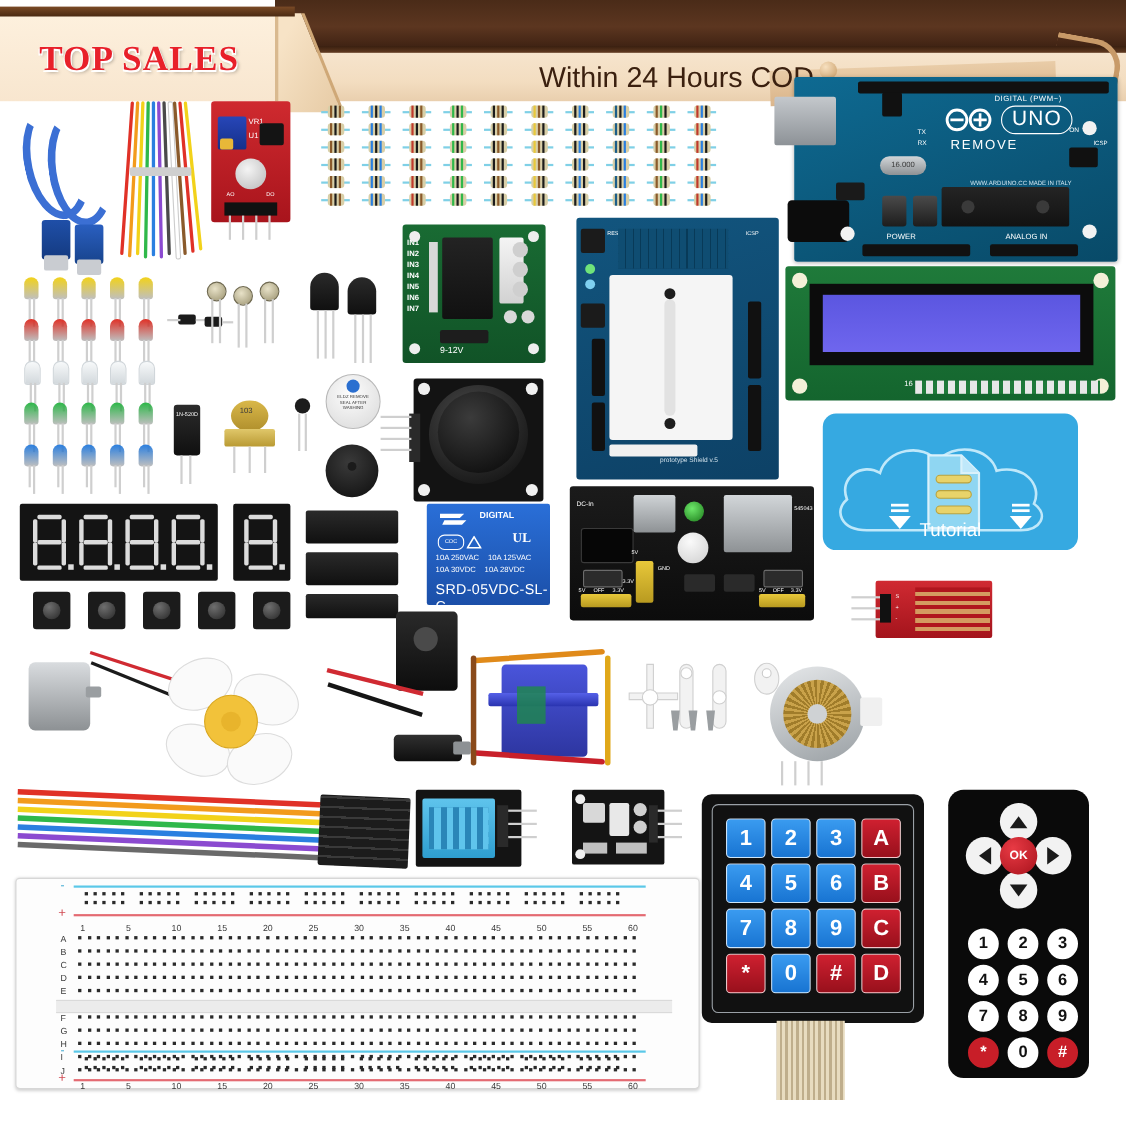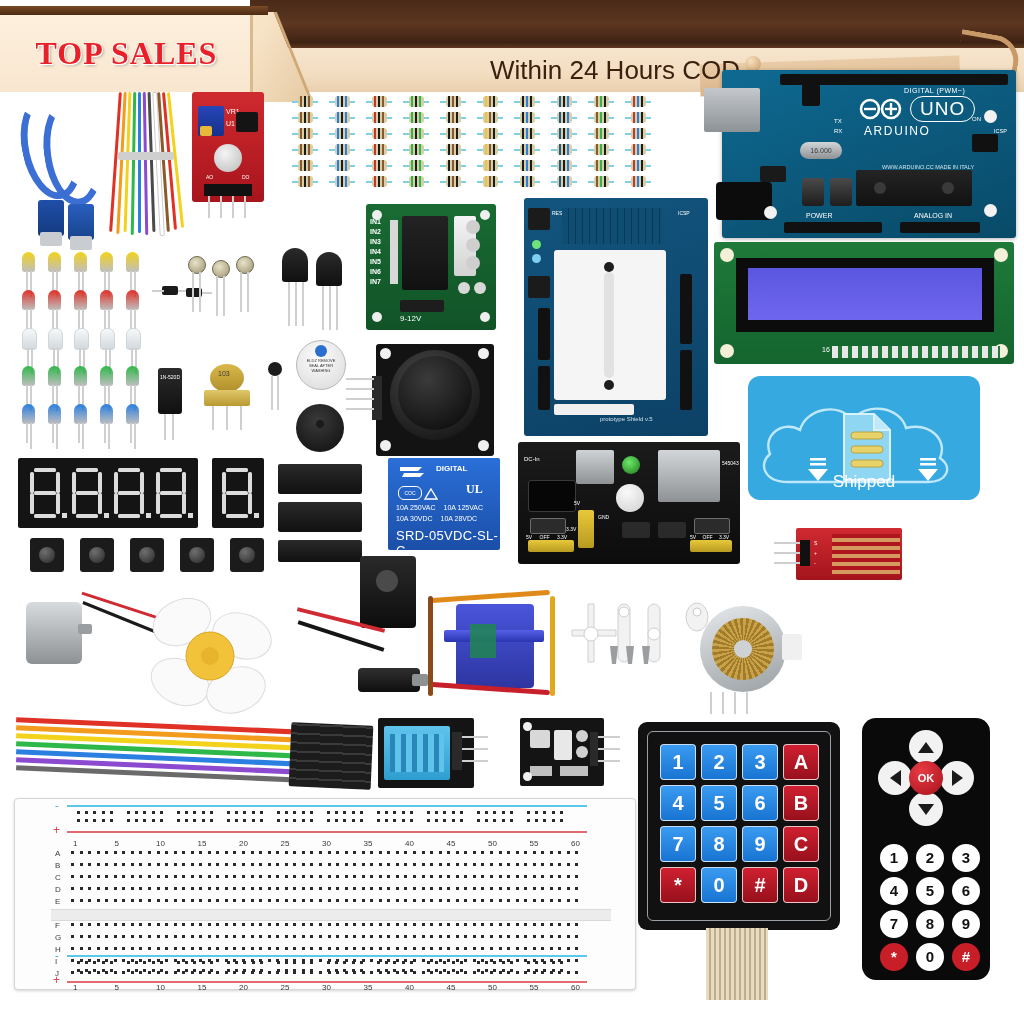--- a/index.html
+++ b/index.html
@@ -666,21 +666,21 @@
     <div class="abs" style="left:136px;top:28px;width:46px;height:22px;">
       <svg width="46" height="22" viewBox="0 0 46 22">
         <circle cx="12" cy="11" r="9" fill="none" stroke="#ffffff" stroke-width="2.6"></circle>
         <circle cx="33" cy="11" r="9" fill="none" stroke="#ffffff" stroke-width="2.6"></circle>
         <line x1="6" y1="11" x2="18" y2="11" stroke="#fff" stroke-width="2.4"></line>
         <line x1="27" y1="11" x2="39" y2="11" stroke="#fff" stroke-width="2.4"></line>
         <line x1="33" y1="5" x2="33" y2="17" stroke="#fff" stroke-width="2.4"></line>
       </svg>
     </div>
     <div class="abs" style="left:188px;top:26px;color:#fff;font-size:19px;letter-spacing:1px;border:1.4px solid #fff;border-radius:13px;padding:1px 9px;">UNO</div>
-    <div class="abs" style="left:142px;top:54px;color:#fff;font-size:12px;letter-spacing:1.6px;">ARDUINO</div>
+    <div class="abs" style="left:142px;top:54px;color:#fff;font-size:12px;letter-spacing:1.6px;">REMOVE</div>
     <div class="abs" style="left:182px;top:17px;color:#fff;font-size:7px;letter-spacing:.5px;">DIGITAL (PWM~)</div>
     <div class="abs" style="left:84px;top:142px;color:#fff;font-size:7px;">POWER</div>
     <div class="abs" style="left:192px;top:142px;color:#fff;font-size:7px;">ANALOG IN</div>
     <div class="abs" style="left:160px;top:94px;color:#cfe4ee;font-size:5.5px;">WWW.ARDUINO.CC MADE IN ITALY</div>
     <div class="abs" style="left:272px;top:58px;color:#fff;font-size:5.5px;">ICSP</div>
     <div class="abs" style="left:250px;top:46px;color:#fff;font-size:6px;">ON</div>
     <div class="abs" style="left:112px;top:48px;color:#fff;font-size:6px;">TX</div>
     <div class="abs" style="left:112px;top:58px;color:#fff;font-size:6px;">RX</div>
 
     <div class="abs" style="left:78px;top:72px;width:42px;height:17px;border-radius:9px;background:linear-gradient(180deg,#d2d6d9,#8e9295);">
@@ -839,21 +839,21 @@
         <rect x="62" y="82" width="16" height="2.5"></rect>
           <rect x="62" y="87" width="16" height="2.5"></rect>
         <path d="M60 93 h20 l-10 12 z"></path>
       </g>
       <g fill="#ffffff">
         <rect x="172" y="82" width="16" height="2.5"></rect>
           <rect x="172" y="87" width="16" height="2.5"></rect>
         <path d="M170 93 h20 l-10 12 z"></path>
       </g>
     </svg>
-    <div class="tut-title" style="left:0;top:96px;">Shipped</div>
+    <div class="tut-title" style="left:0;top:96px;">Tutorial</div>
   </div>
 
   <div class="abs" style="left:158px;top:368px;width:24px;height:46px;background:linear-gradient(180deg,#2b2b2b,#101010);border-radius:3px;">
     <div class="abs" style="left:2px;top:6px;width:20px;height:10px;color:#fff;font-size:5px;">1N-520D</div>
   </div>
   <div class="abs" style="left:164px;top:414px;width:1.8px;height:26px;background:#cfcfcf;"></div>
   <div class="abs" style="left:172px;top:414px;width:1.8px;height:26px;background:#cfcfcf;"></div>
 
   <div class="abs" style="left:204px;top:364px;width:46px;height:44px;">
     <div class="abs" style="left:6px;top:0;width:34px;height:28px;border-radius:50%;background:linear-gradient(180deg,#d9b84a,#b08f2c);"></div>

